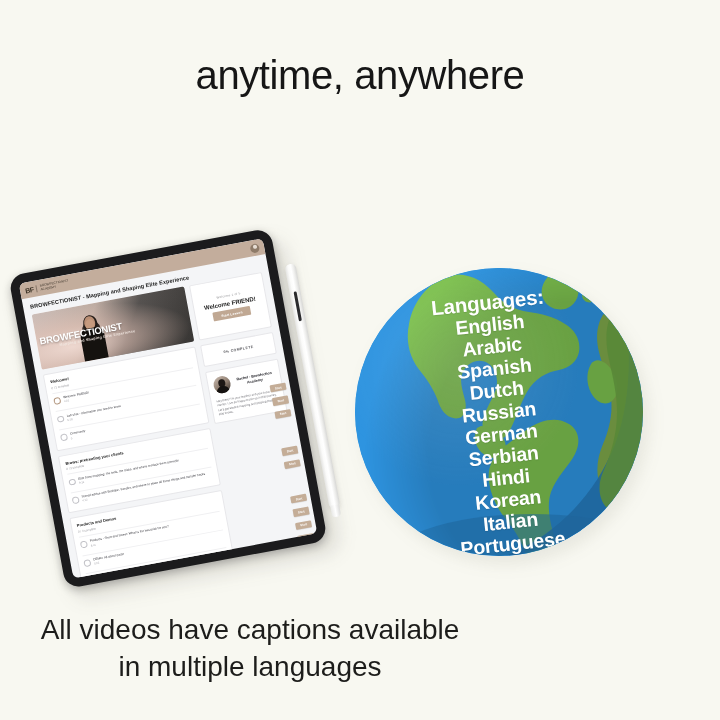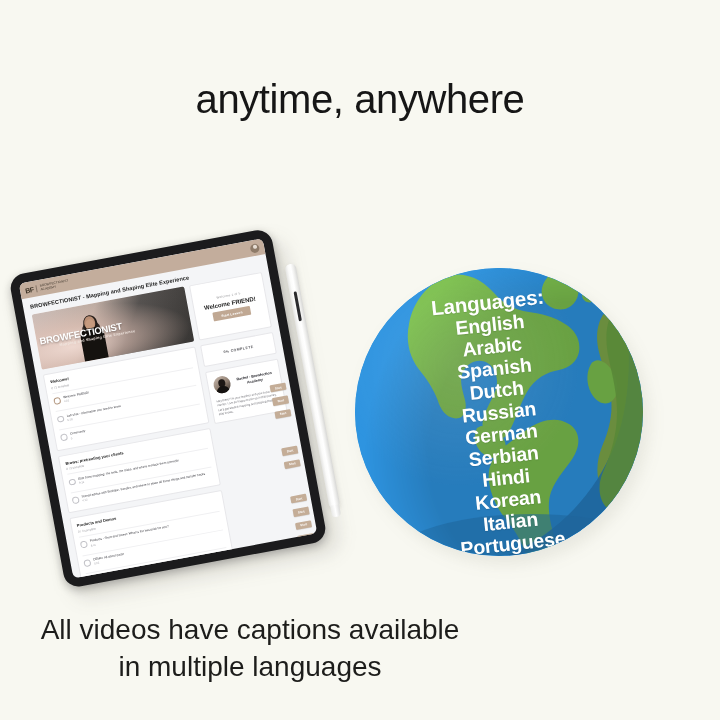--- a/index.html
+++ b/index.html
@@ -11,21 +11,21 @@
   }
   
   .headline{
     position:absolute;left:0;top:52px;width:720px;
     text-align:center;
     font-size:40px;line-height:1.19;
     color:#161616;
     font-weight:400;
     letter-spacing:-0.4px;
   }
-  .headline .l2{display:block;margin-top:24px;}
+  .headline .l2{display:block;}
 
   
   .caption{
     position:absolute;left:0;top:612px;width:500px;
     text-align:center;
     font-size:28px;line-height:1.32;
     color:#1d1d1b;
   }
   .caption .c2{display:block;text-align:center;}
 

